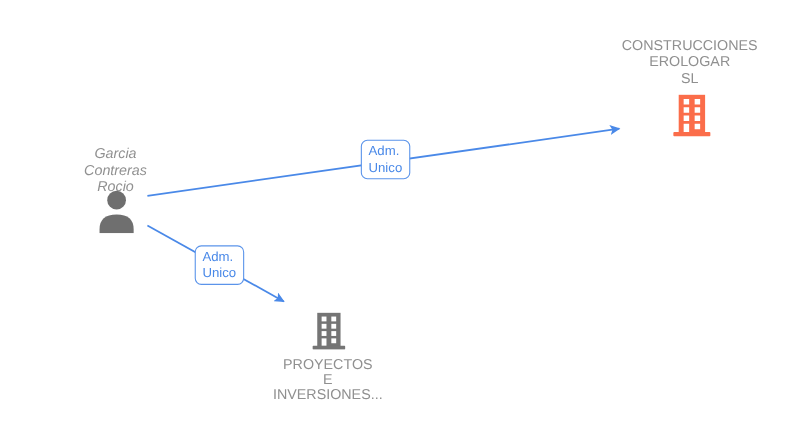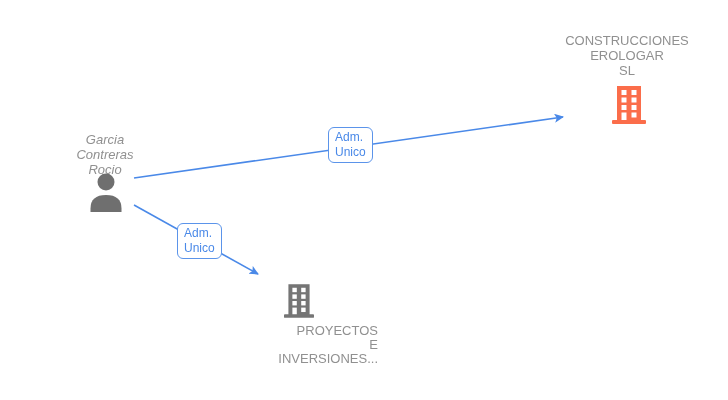--- a/index.html
+++ b/index.html
@@ -100,21 +100,21 @@
       <rect x="9.5" y="4" width="5" height="5"></rect>
       <rect x="19.5" y="4" width="5" height="5"></rect>
       <rect x="9.5" y="11.5" width="5" height="5"></rect>
       <rect x="19.5" y="11.5" width="5" height="5"></rect>
       <rect x="9.5" y="19" width="5" height="5"></rect>
       <rect x="19.5" y="19" width="5" height="5"></rect>
       <rect x="19.5" y="26.5" width="5" height="5"></rect>
       <rect x="9.5" y="26.5" width="5" height="7.5"></rect>
     </g>
   </svg>
-  <div class="node-label" style="left:218px;top:324px;width:160px;line-height:14px;text-align:right;">PROYECTOS
+  <div class="node-label" style="left:218px;top:324px;width:160px;line-height:14px;">PROYECTOS
 E
 INVERSIONES...</div>
 
   <div class="edge-label" style="left:328px;top:127px;">Adm.
 Unico</div>
   <div class="edge-label" style="left:177px;top:223px;">Adm.
 Unico</div>
 
 
 </div>

